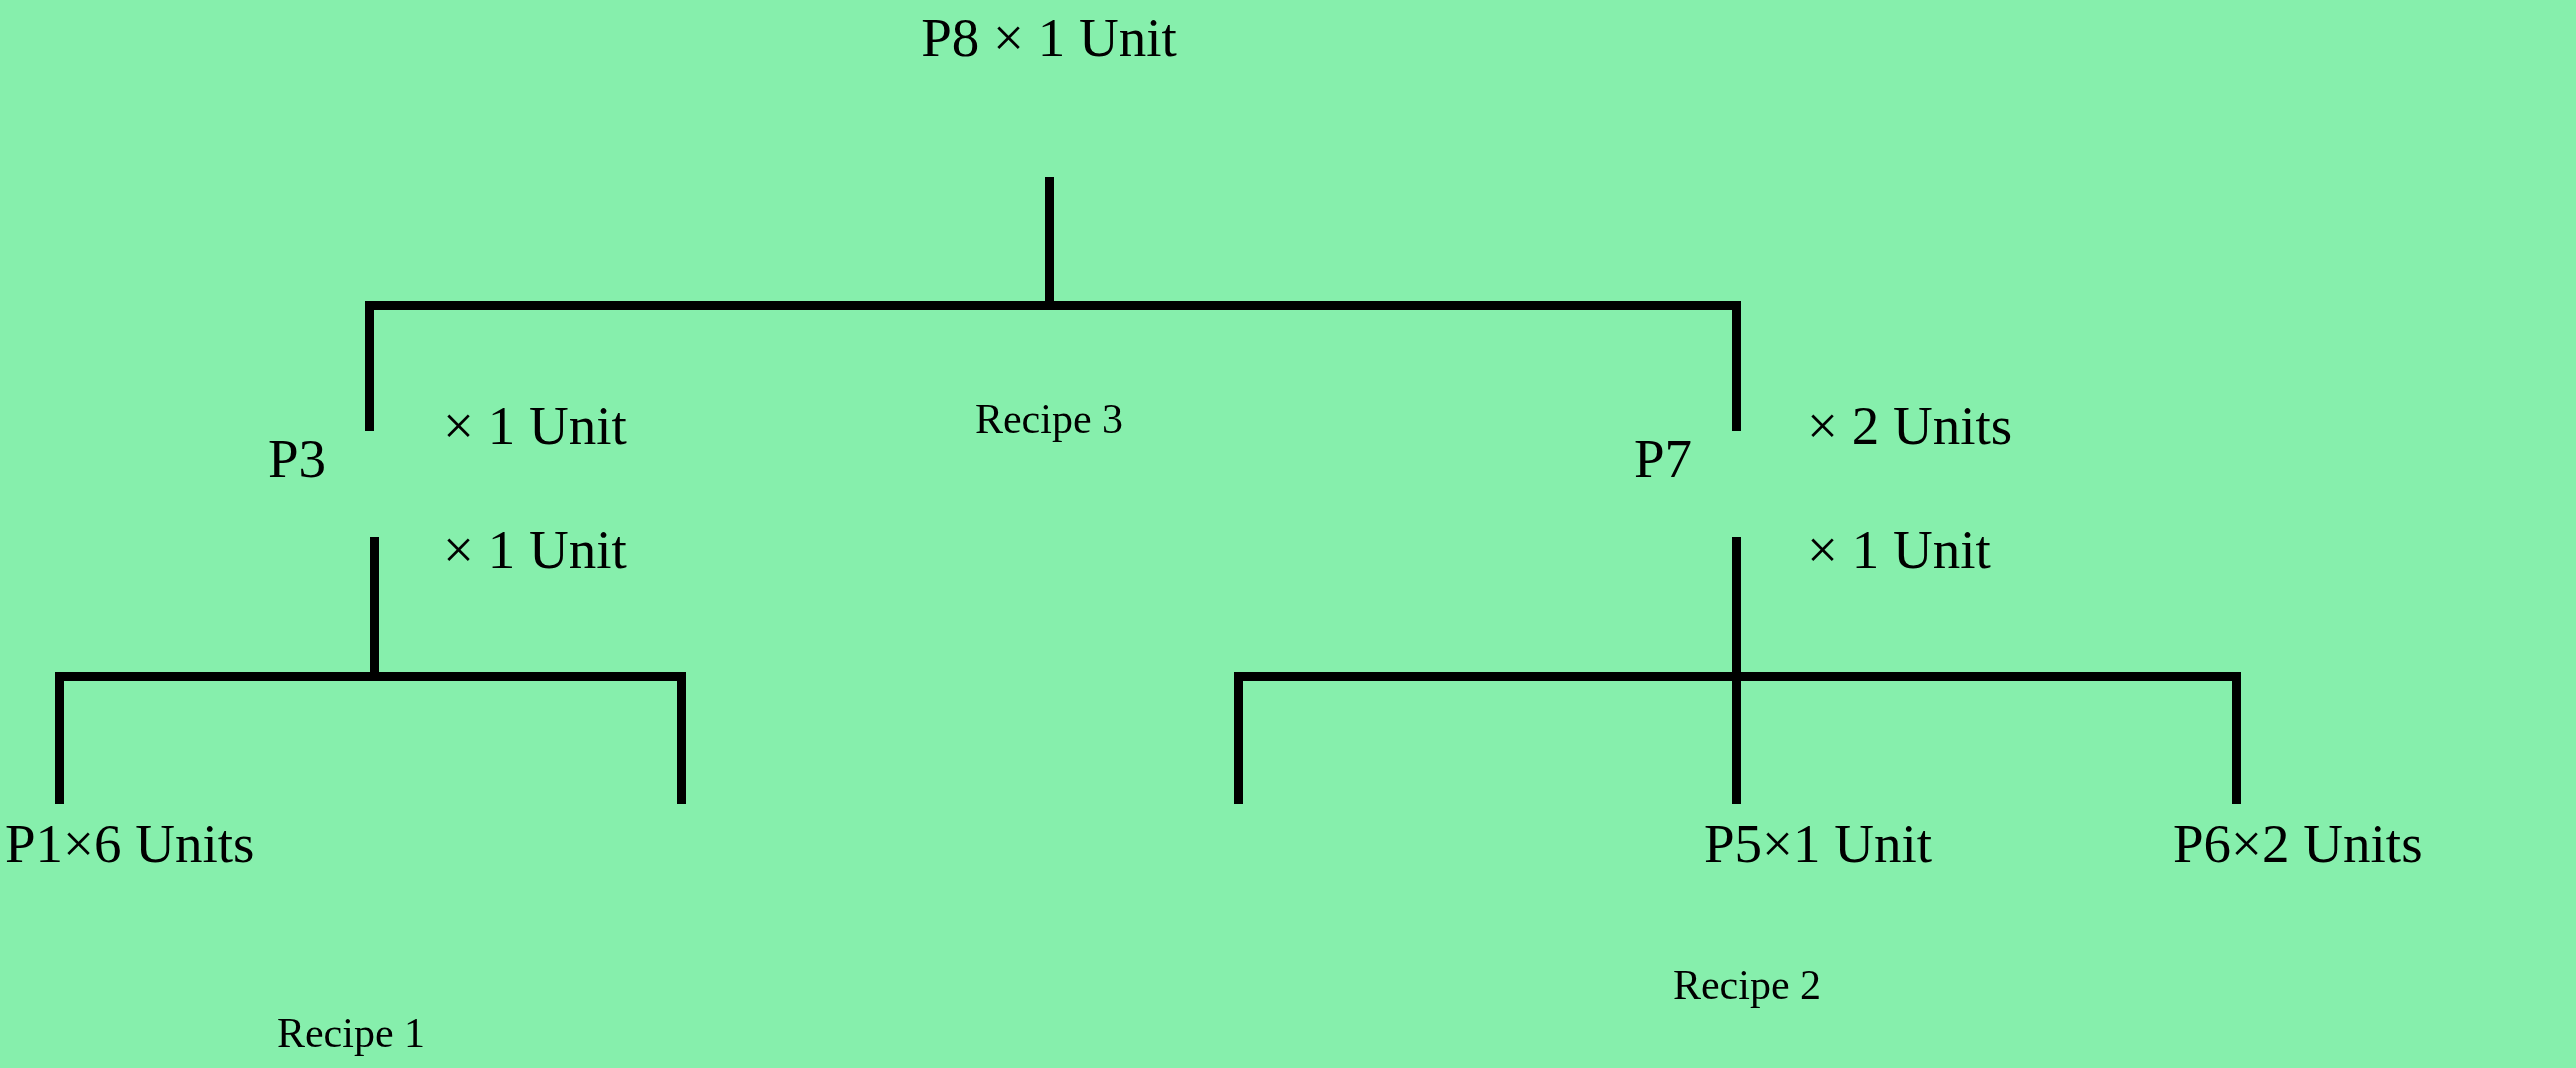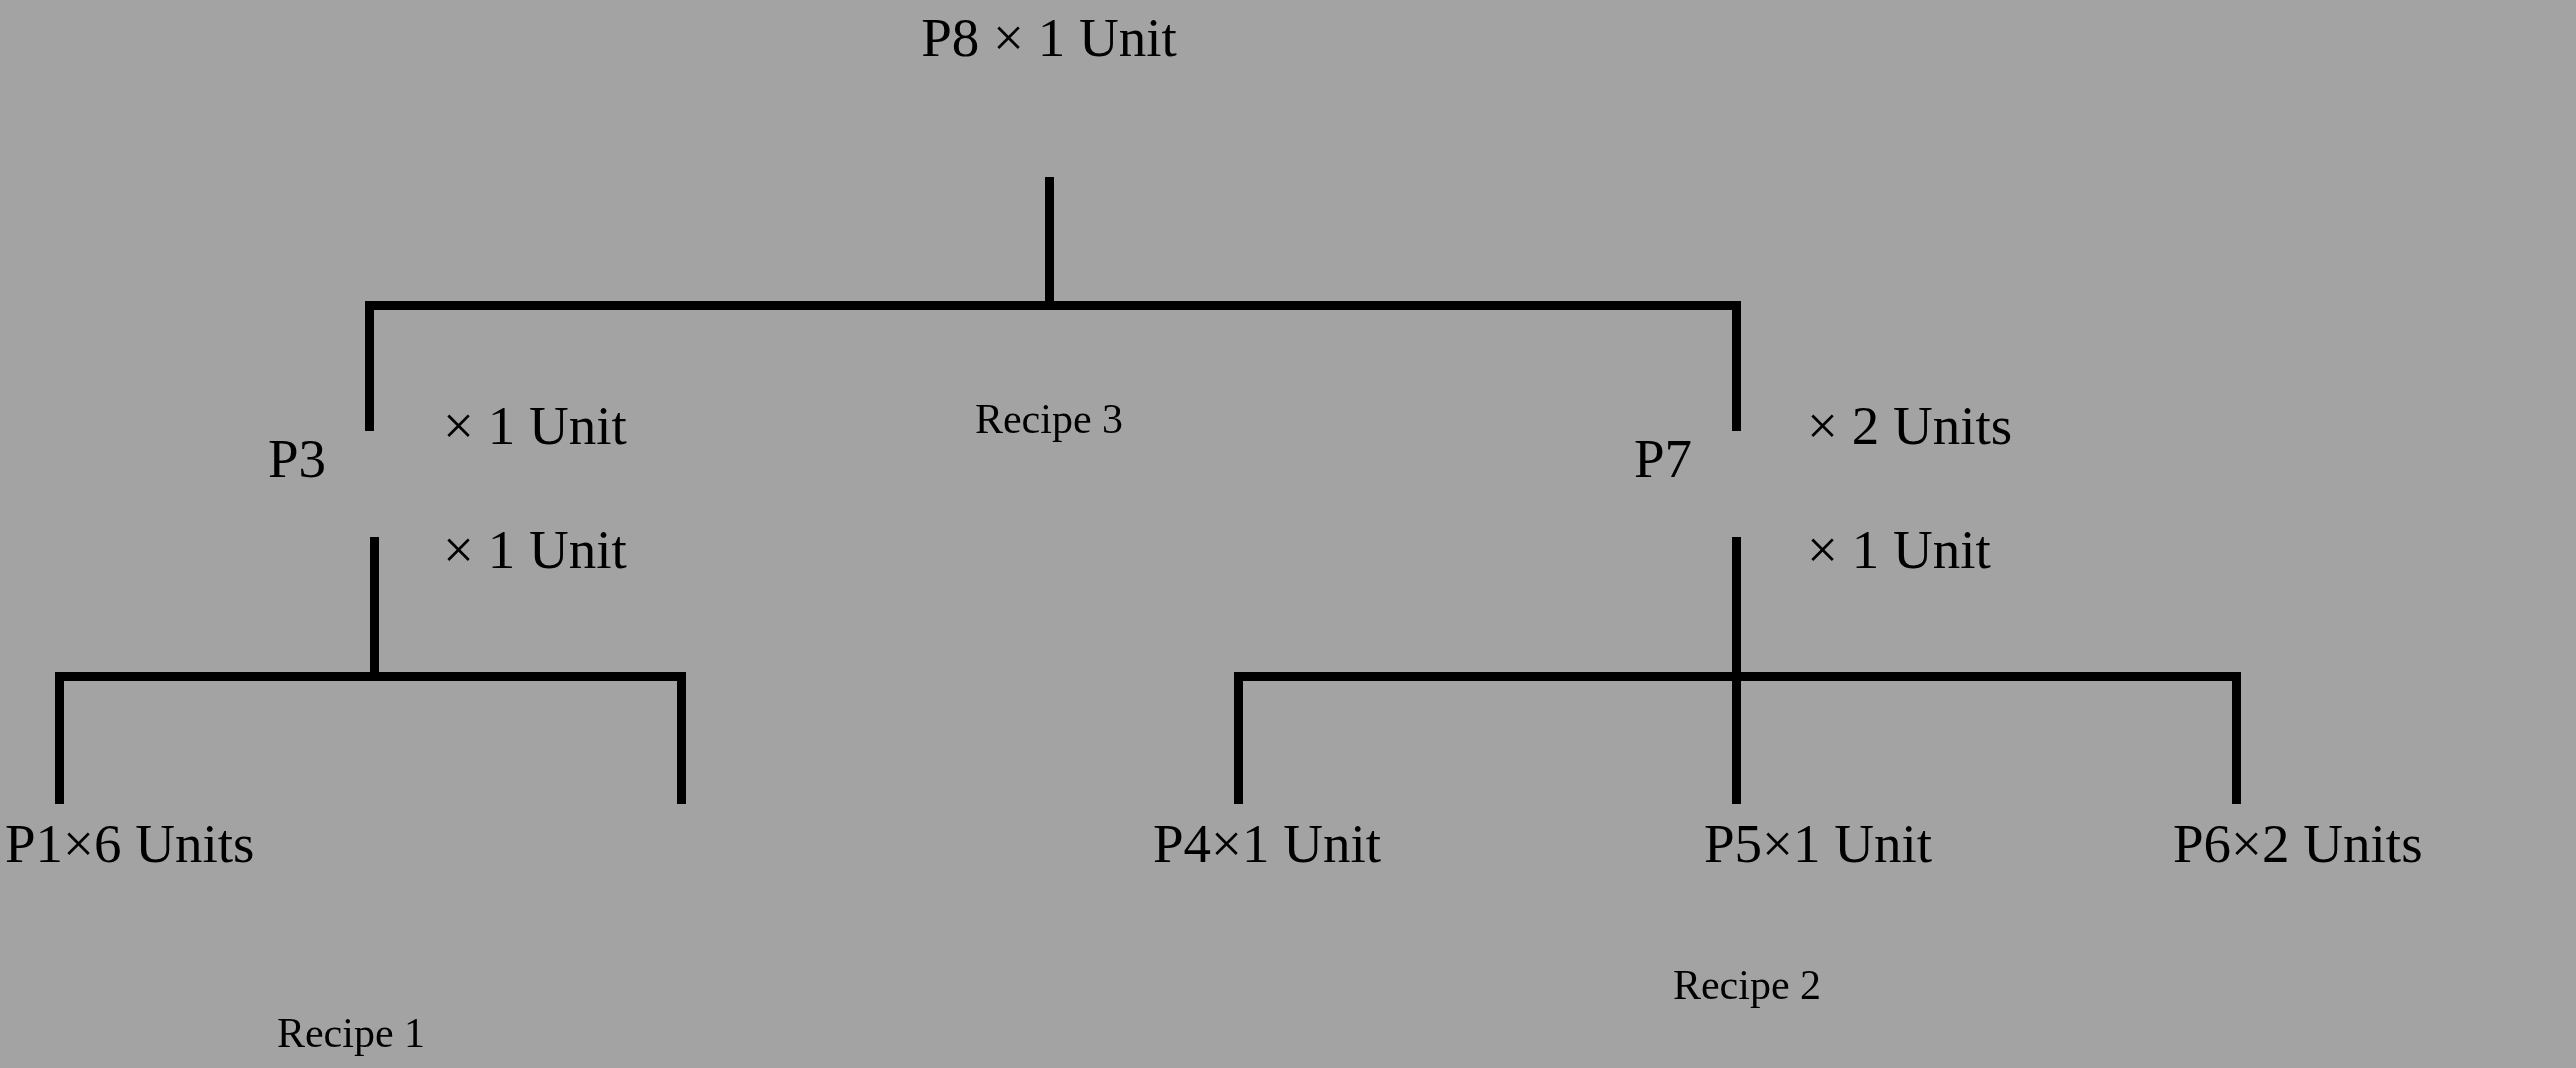--- a/index.html
+++ b/index.html
@@ -8,21 +8,21 @@
     background: #ffffff;
   }
   body {
     font-family: "Liberation Serif", "DejaVu Serif", serif;
     color: #000000;
   }
   #canvas {
     position: relative;
     width: 2576px;
     height: 1068px;
-    background: #a3a3a3;
+    background: #86efac;
     overflow: hidden;
   }
 
   
   .hline {
     position: absolute;
     background: #000000;
     height: 9px;
   }
   .vline {
@@ -87,21 +87,20 @@
 
   <div class="hline" style="left:1234px; top:672px; width:1007px;"></div>
 
   <div class="vline" style="left:1234px; top:672px; height:132px;"></div>
   <div class="vline" style="left:1732px; top:672px; height:132px;"></div>
   <div class="vline" style="left:2232px; top:672px; height:132px;"></div>
 
   <div class="lbl leaf-lbl" style="left:4.9px; top:816px;">P1×6 Units</div>
 
 
-  <div class="lbl leaf-lbl" style="left:1153px; top:816px;">P4×1 Unit</div>
 
   <div class="lbl leaf-lbl" style="left:1704px; top:816px;">P5×1 Unit</div>
 
   <div class="lbl leaf-lbl" style="left:2173px; top:816px;">P6×2 Units</div>
 
   <div class="lbl recipe-lbl cx" style="left:351px; top:964px;margin-top:48px;">Recipe 1</div>
 
   <div class="lbl recipe-lbl cx" style="left:1747px; top:964px;">Recipe 2</div>
 
 </div>

